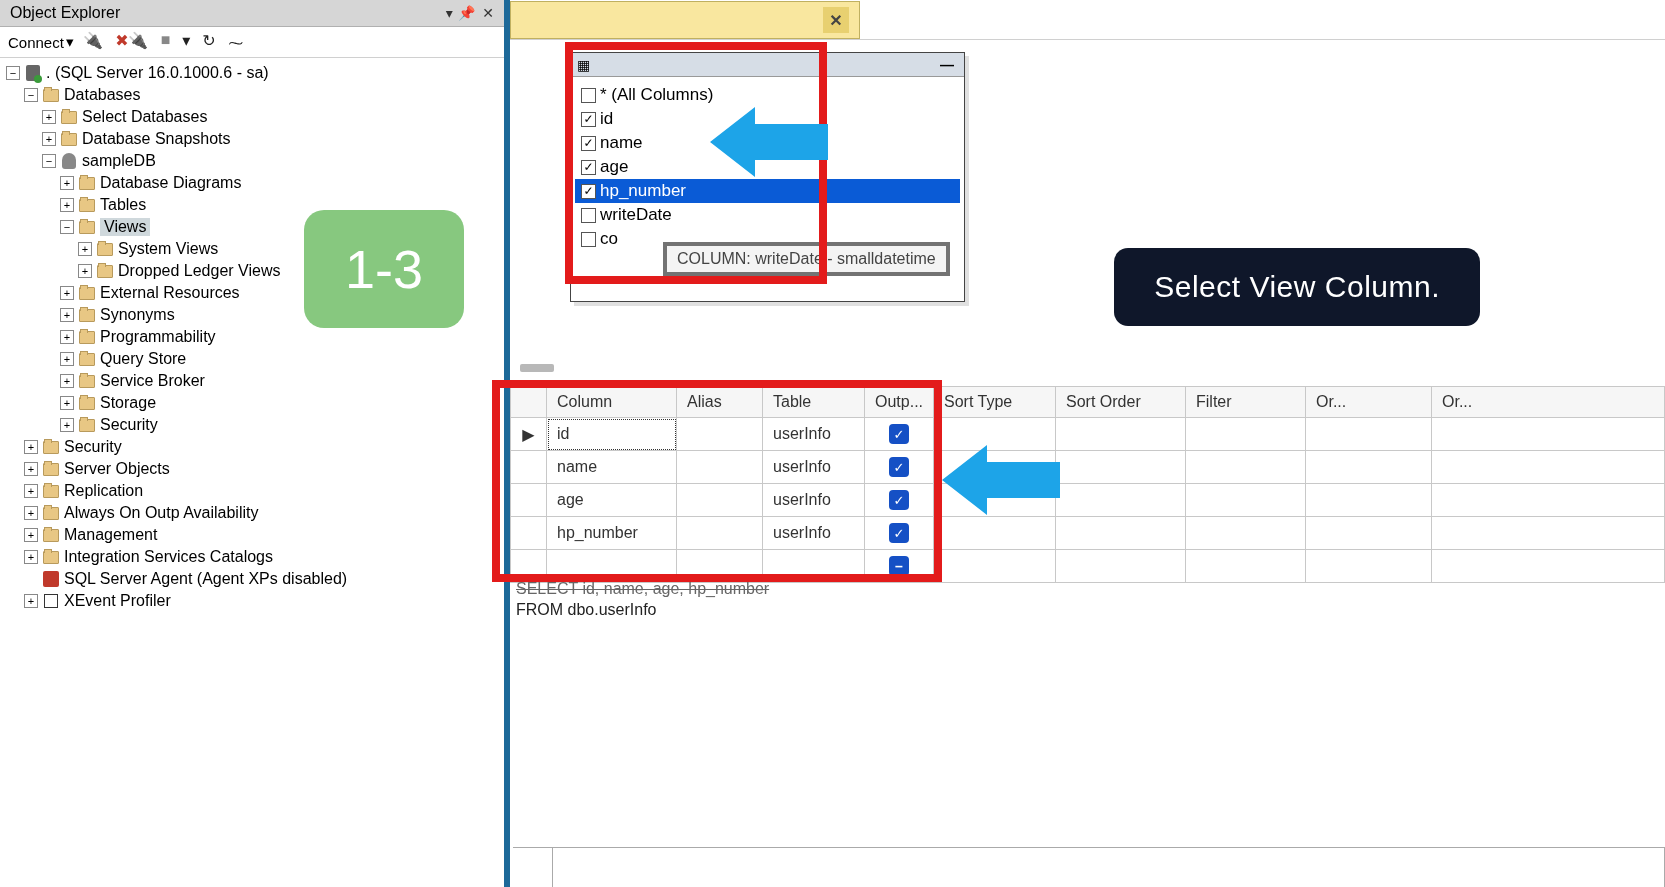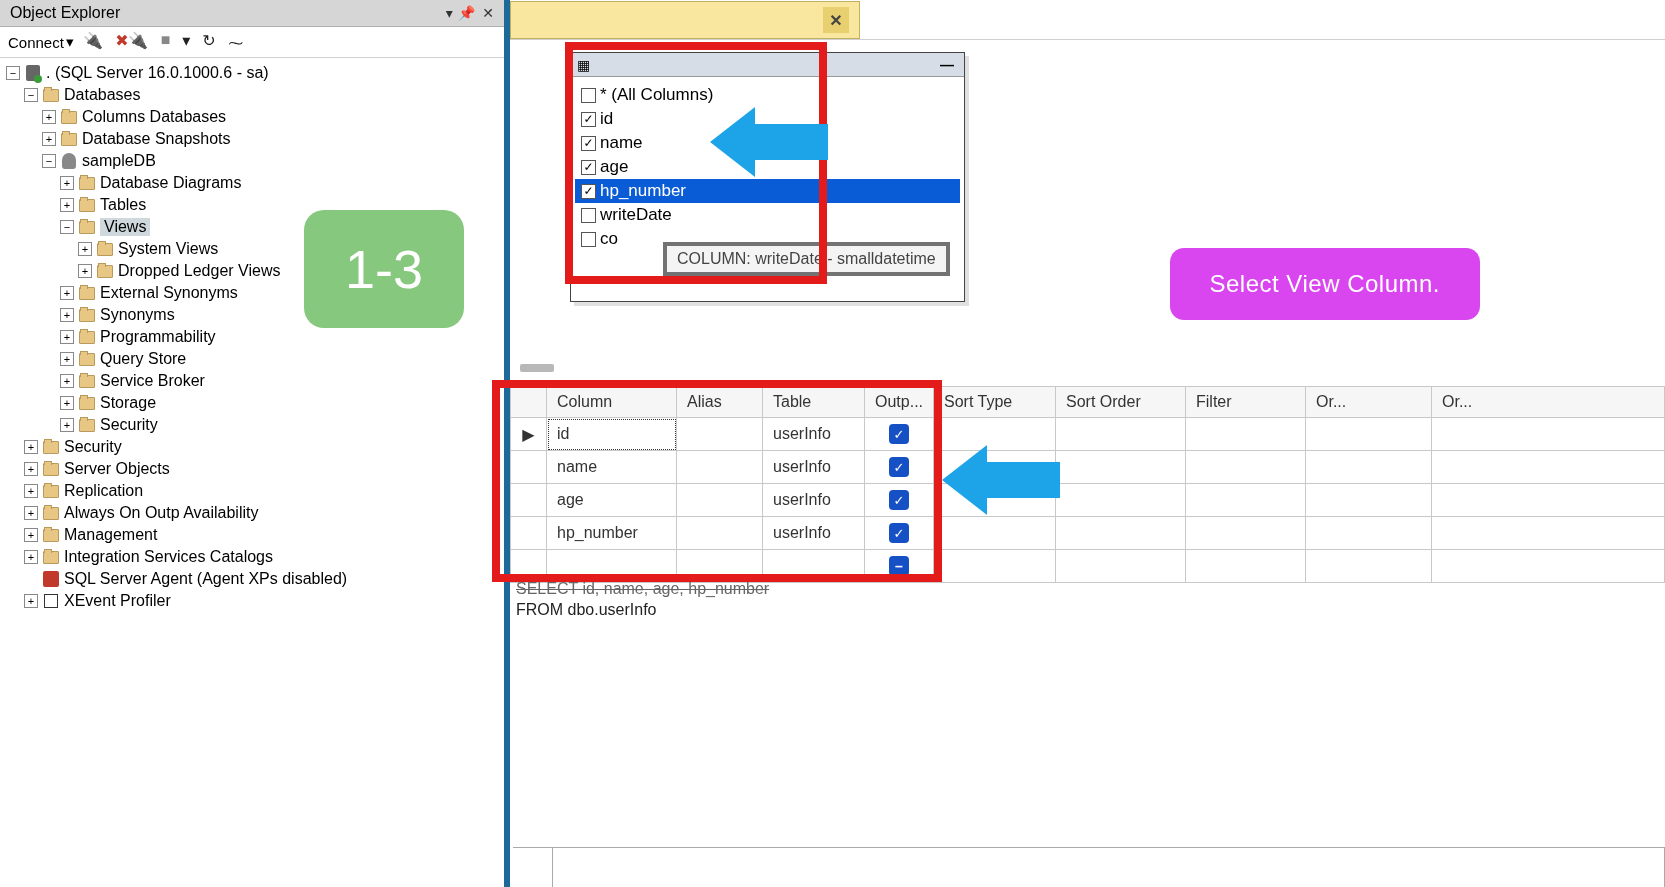--- a/index.html
+++ b/index.html
@@ -52,21 +52,21 @@
   .col-check { width: 15px; height: 15px; border: 1px solid #555; display: inline-flex; align-items: center; justify-content: center; font-size: 12px; background: #fff; color: #000; }
   .col-check.checked::after { content: '✓'; }
   .tooltip-box { position: absolute; left: 93px; top: 190px; background: #f4f4f4; border: 4px solid #737373; padding: 4px 10px; font-size: 16px; color: #444; z-index: 5; }
   
   .red-box-1 { position: absolute; left: 55px; top: 2px; width: 262px; height: 242px; border: 8px solid #e31b1b; z-index: 10; pointer-events: none; }
   .red-box-2 { position: absolute; left: -18px; top: 340px; width: 450px; height: 202px; border: 8px solid #e31b1b; z-index: 10; pointer-events: none; }
   
   .arrow-left-1 { position: absolute; left: 200px; top: 62px; z-index: 20; }
   .arrow-left-2 { position: absolute; left: 432px; top: 400px; z-index: 20; }
   
-  .callout { position: absolute; right: 185px; top: 208px; background: #d946ef; color: #fff; padding: 22px 40px; font-size: 24px; border-radius: 14px; letter-spacing: 0.5px; margin-left: 36px; }
+  .callout { position: absolute; right: 185px; top: 208px; background: #0f172a; color: #fff; padding: 22px 40px; font-size: 30px; border-radius: 14px; letter-spacing: 0.5px; margin-left: 36px; }
   
   .grid-wrap { position: absolute; left: 0; top: 346px; right: 0; background: #fff; }
   .grid { width: 100%; border-collapse: collapse; font-size: 16px; }
   .grid th, .grid td { border: 1px solid #c8c8c8; padding: 6px 10px; text-align: left; height: 30px; font-weight: normal; color: #333; }
   .grid th { background: #f6f6f6; }
   .grid .row-sel { width: 36px; text-align: center; }
   .grid .col-col { width: 130px; }
   .grid .col-alias { width: 86px; }
   .grid .col-table { width: 102px; }
   .grid .col-out { width: 46px; text-align: center; }
@@ -128,21 +128,21 @@
           <span class="folder-icon"></span>
         </span>
       <span>Databases</span>
     </div>
     <div class="tree-node">
       <span class="tree-indent" style="width:36px"></span>
       <span class="expander">+</span>
       <span class="node-icon">
           <span class="folder-icon"></span>
         </span>
-      <span>Columns Databases</span>
+      <span>Select Databases</span>
     </div>
     <div class="tree-node">
       <span class="tree-indent" style="width:36px"></span>
       <span class="expander">+</span>
       <span class="node-icon">
           <span class="folder-icon"></span>
         </span>
       <span>Database Snapshots</span>
     </div>
     <div class="tree-node">
@@ -192,21 +192,21 @@
           <span class="folder-icon"></span>
         </span>
       <span>Dropped Ledger Views</span>
     </div>
     <div class="tree-node">
       <span class="tree-indent" style="width:54px"></span>
       <span class="expander">+</span>
       <span class="node-icon">
           <span class="folder-icon"></span>
         </span>
-      <span>External Synonyms</span>
+      <span>External Resources</span>
     </div>
     <div class="tree-node">
       <span class="tree-indent" style="width:54px"></span>
       <span class="expander">+</span>
       <span class="node-icon">
           <span class="folder-icon"></span>
         </span>
       <span>Synonyms</span>
     </div>
     <div class="tree-node">

